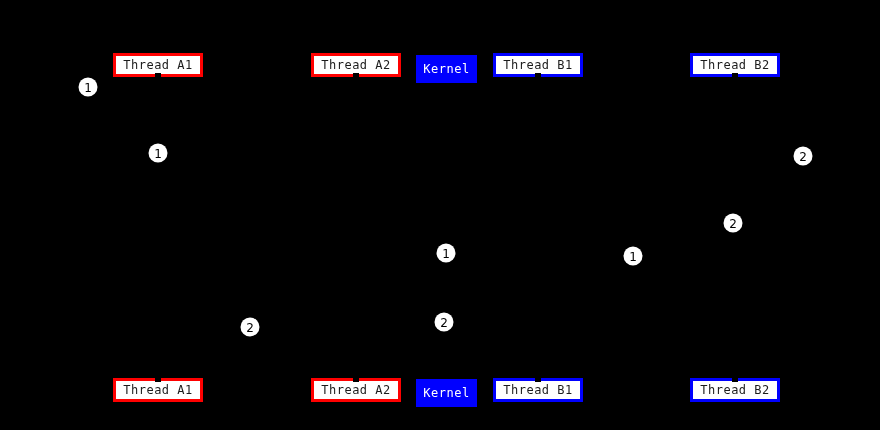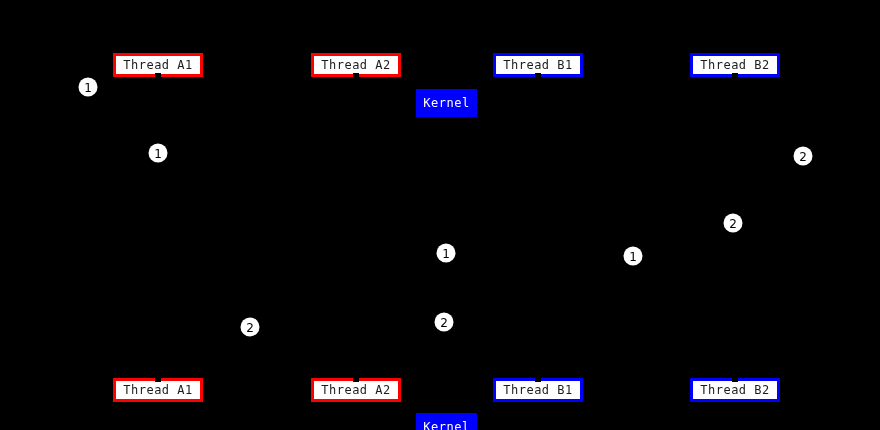--- a/index.html
+++ b/index.html
@@ -7,21 +7,21 @@
     position:relative;width:880px;height:430px;background:#000;
     font-family:"DejaVu Sans Mono","Liberation Mono",monospace;overflow:hidden;
   }
   .pbox{
     position:absolute;height:24px;box-sizing:border-box;background:#fff;
     border:3px solid #f00;display:flex;align-items:center;justify-content:center;
     font-size:12px;letter-spacing:.5px;color:#1c1c1c;white-space:nowrap;
   }
   .pbox.blue{border-color:#00f;}
   .pbox.kernel{
-    border:none;background:#00f;color:#fff;height:28px;margin-top:34px;
+    border:none;background:#00f;color:#fff;height:28px;
   }
   .stub{
     position:absolute;left:50%;transform:translateX(-50%);
     width:6px;height:6px;background:#000;
   }
   .stub.bot{bottom:-5px;}
   .stub.top{top:-5px;}
   .marker{
     position:absolute;width:19px;height:19px;border-radius:50%;
     background:#fff;color:#000;display:flex;align-items:center;justify-content:center;

